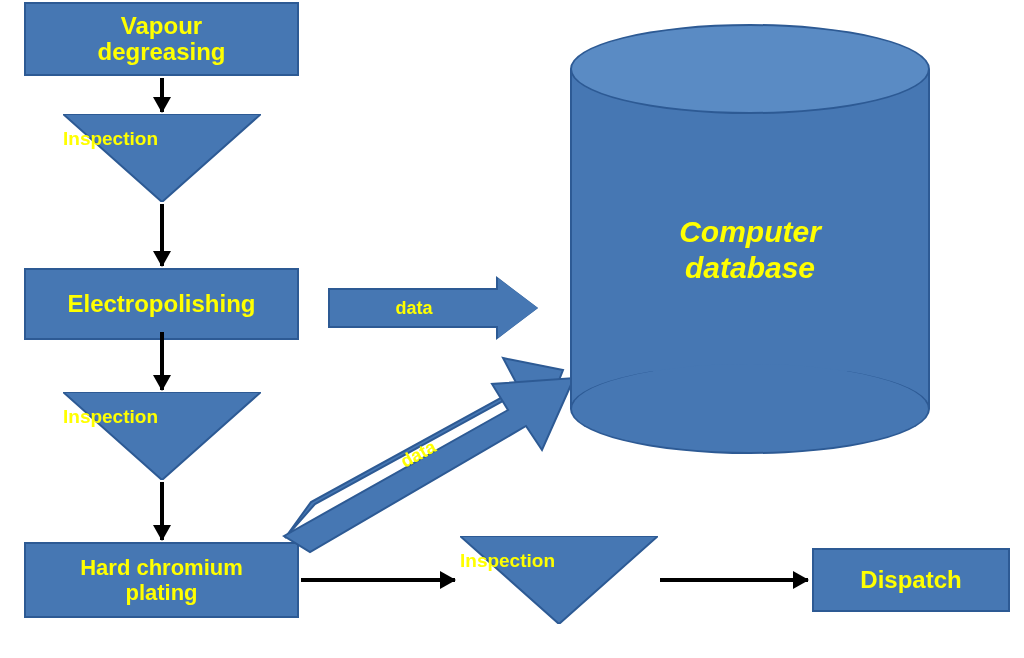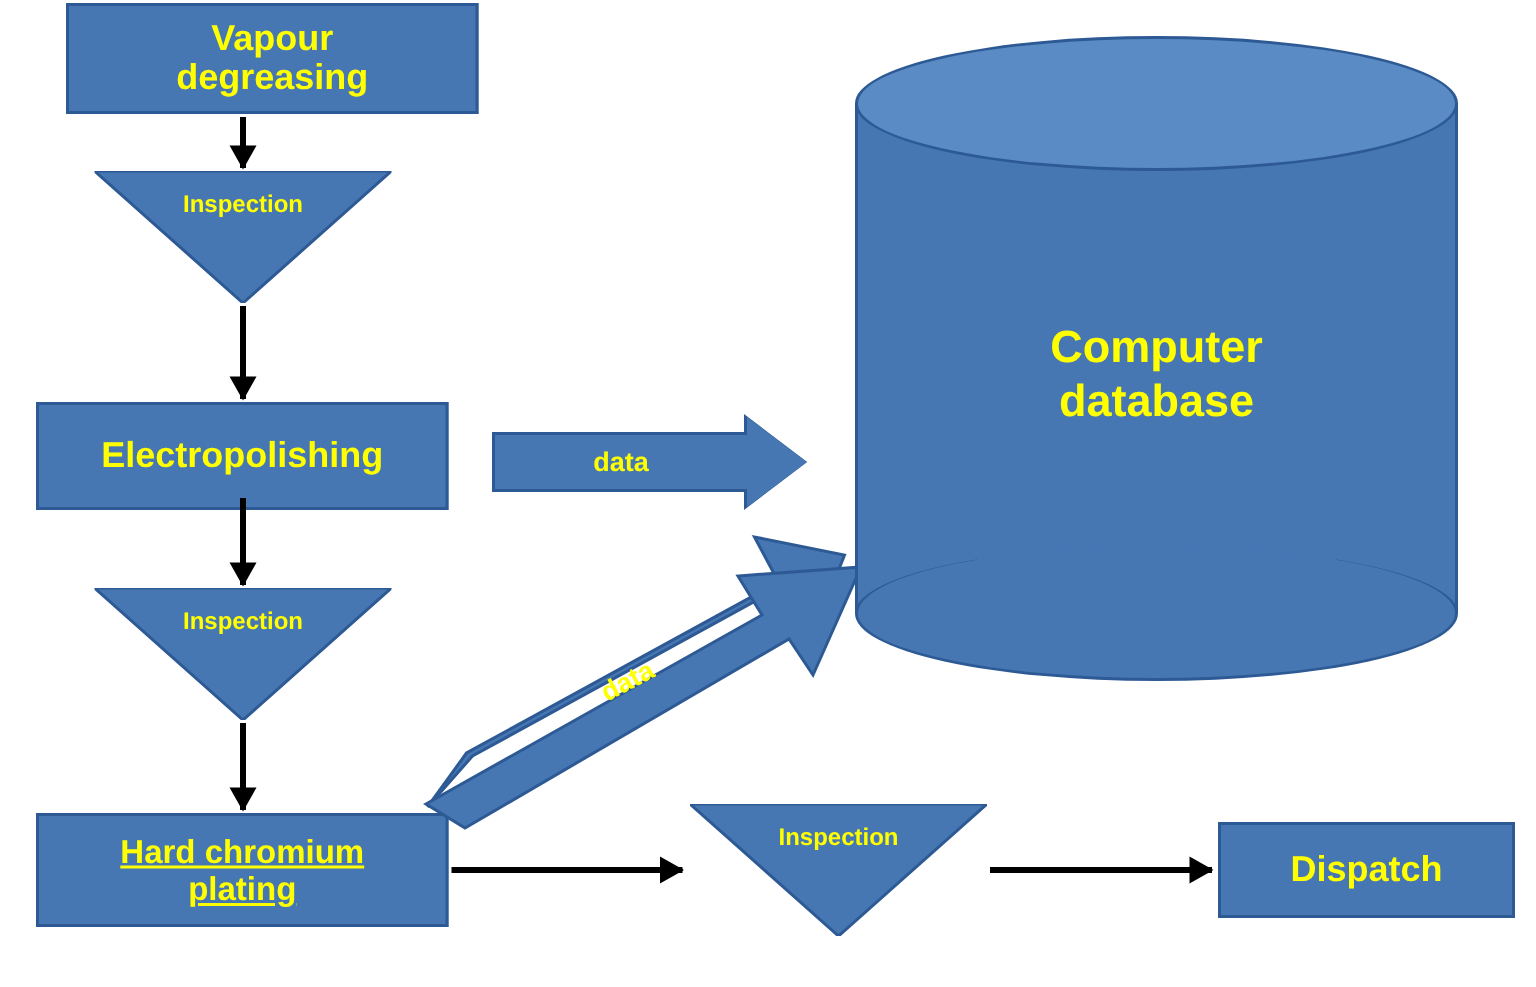--- a/index.html
+++ b/index.html
@@ -24,22 +24,21 @@
     font-weight: bold;
   }
   .tri-wrap {
     position: absolute;
   }
   .tri-wrap svg { display:block; }
   .tri-label {
     position: absolute;
     color: #ffff00;
     font-weight: bold;
-    font-size: 16px;
-    text-align: center;
+    font-size: 19px;
     width: 100%;
     top: 14px;
     left: 0;
   }
   .big-arrow {
     position: absolute;
     display: flex;
     align-items: center;
   }
   .big-arrow .shaft {
@@ -142,21 +141,21 @@
   .diag-label{
     position:absolute;
     color:#ffff00;
     font-weight:bold;
     font-size:18px;
   }
 </style>
 </head>
 <body>
 
-<div class="box" style="left:24px; top:2px; width:275px; height:74px; font-size:24px; line-height:1.1;margin-left:20px;">
+<div class="box" style="left:24px; top:2px; width:275px; height:74px; font-size:24px; line-height:1.1;">
   <span>Vapour<br>degreasing</span>
 </div>
 
 <div class="arrow-v" style="left:160px; top:78px; height:34px;"></div>
 
 <div class="tri-wrap" style="left:63px; top:114px; width:198px; height:88px;">
   <svg width="198" height="88">
     <polygon points="0,0 198,0 99,88" fill="#4677b3" stroke="#2d5a94" stroke-width="2"></polygon>
   </svg>
   <div class="tri-label">Inspection</div>
@@ -172,21 +171,21 @@
 
 <div class="tri-wrap" style="left:63px; top:392px; width:198px; height:88px;">
   <svg width="198" height="88">
     <polygon points="0,0 198,0 99,88" fill="#4677b3" stroke="#2d5a94" stroke-width="2"></polygon>
   </svg>
   <div class="tri-label">Inspection</div>
 </div>
 
 <div class="arrow-v" style="left:160px; top:482px; height:58px;"></div>
 
-<div class="box" style="left:24px; top:542px; width:275px; height:76px; font-size:22px; line-height:1.15;text-decoration:underline;">
+<div class="box" style="left:24px; top:542px; width:275px; height:76px; font-size:22px; line-height:1.15;">
   <span>Hard chromium<br>plating</span>
 </div>
 
 <div class="arrow-h" style="left:301px; top:578px; width:154px;"></div>
 
 <div class="tri-wrap" style="left:460px; top:536px; width:198px; height:88px;">
   <svg width="198" height="88">
     <polygon points="0,0 198,0 99,88" fill="#4677b3" stroke="#2d5a94" stroke-width="2"></polygon>
   </svg>
   <div class="tri-label">Inspection</div>
@@ -226,20 +225,20 @@
   <g>
     <polygon points="4,208 236,66 222,42 300,40 268,110 252,86 20,228" fill="none"></polygon>
   </g>
 
   <polygon points="6,208 6,208" fill="none"></polygon>
   <polygon points="2,210 230,70 214,44 300,42 264,118 248,92 24,232" fill="none"></polygon>
   <polygon points="4,206 228,80 212,54 294,48 262,120 246,96 30,222 4,206" fill="#4677b3" stroke="#2d5a94" stroke-width="2"></polygon>
 </svg>
 <div class="diag-label" style="left:400px; top:444px; transform:rotate(-28deg);">data</div>
 
-<div class="cylinder" style="left:570px; top:24px; width:402px; height:430px;">
+<div class="cylinder" style="left:570px; top:24px; width:360px; height:430px;font-style:italic;">
   <div class="body" style="top:45px; bottom:45px;"></div>
   <div class="bottom" style="bottom:0; height:90px;"></div>
   <div class="top" style="top:0; height:90px;"></div>
   <div class="label" style="top:190px;">
     <span>Computer<br>database</span>
   </div>
 </div>
 
 </body></html>

